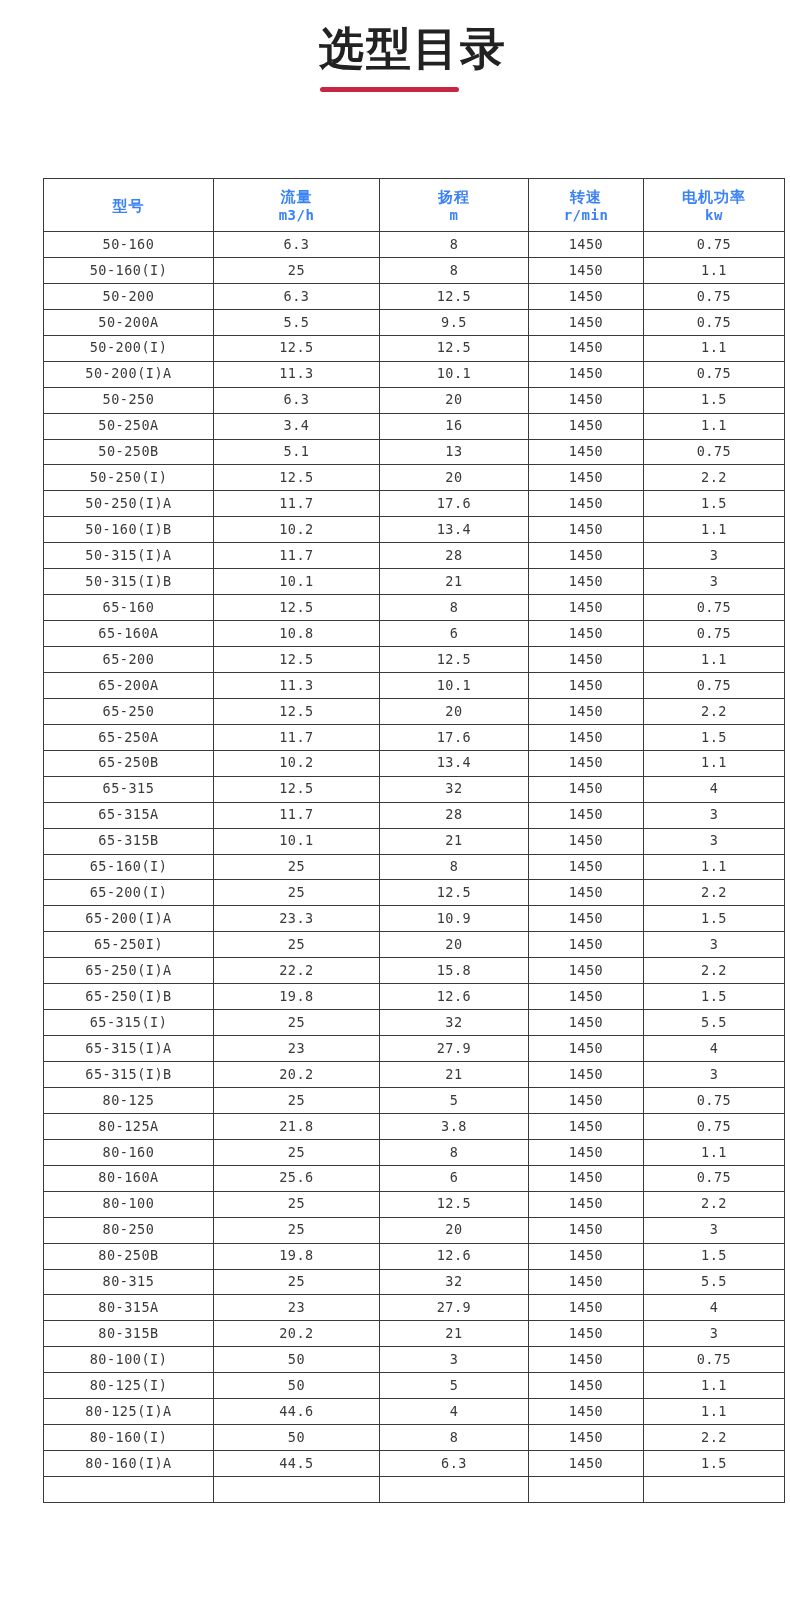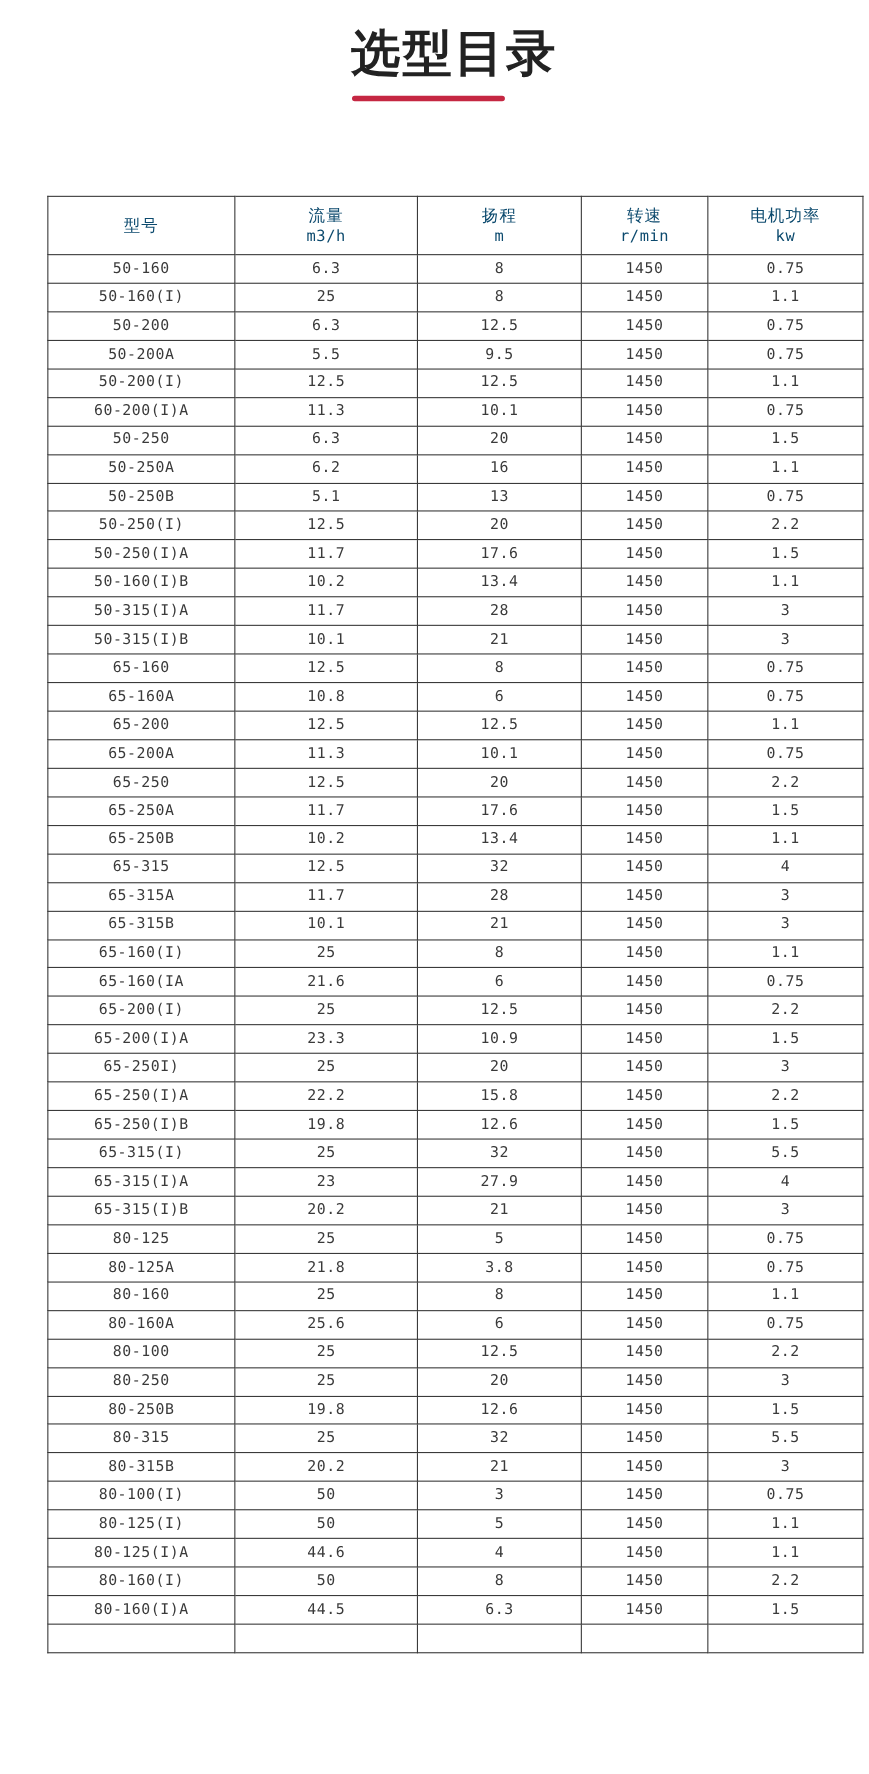--- a/index.html
+++ b/index.html
@@ -47,22 +47,22 @@
     border: 1px solid #3a3a3a;
     text-align: center;
     vertical-align: middle;
     padding: 0;
     overflow: hidden;
     white-space: nowrap;
   }
   .catalog thead tr { height: 53px; }
   .catalog th {
     font-size: 15px;
-    font-weight: normal;
-    color: #0c4a6e;
+    font-weight: bold;
+    color: #3b82f6;
   }
   .h-label { display: block; line-height: 1.4; letter-spacing: 1px; }
   .h-unit {
     display: block;
     font-family: "DejaVu Sans Mono", monospace;
     font-size: 14px;
     line-height: 1.15;
     letter-spacing: 0.5px;
   }
   .catalog tbody tr { height: 25.95px; }
@@ -145,36 +145,36 @@
           <td>0.75</td>
         </tr>
         <tr>
           <td>50-200(I)</td>
           <td>12.5</td>
           <td>12.5</td>
           <td>1450</td>
           <td>1.1</td>
         </tr>
         <tr>
-          <td>60-200(I)A</td>
+          <td>50-200(I)A</td>
           <td>11.3</td>
           <td>10.1</td>
           <td>1450</td>
           <td>0.75</td>
         </tr>
         <tr>
           <td>50-250</td>
           <td>6.3</td>
           <td>20</td>
           <td>1450</td>
           <td>1.5</td>
         </tr>
         <tr>
           <td>50-250A</td>
-          <td>6.2</td>
+          <td>3.4</td>
           <td>16</td>
           <td>1450</td>
           <td>1.1</td>
         </tr>
         <tr>
           <td>50-250B</td>
           <td>5.1</td>
           <td>13</td>
           <td>1450</td>
           <td>0.75</td>
@@ -285,27 +285,20 @@
           <td>3</td>
         </tr>
         <tr>
           <td>65-160(I)</td>
           <td>25</td>
           <td>8</td>
           <td>1450</td>
           <td>1.1</td>
         </tr>
         <tr>
-          <td>65-160(IA</td>
-          <td>21.6</td>
-          <td>6</td>
-          <td>1450</td>
-          <td>0.75</td>
-        </tr>
-        <tr>
           <td>65-200(I)</td>
           <td>25</td>
           <td>12.5</td>
           <td>1450</td>
           <td>2.2</td>
         </tr>
         <tr>
           <td>65-200(I)A</td>
           <td>23.3</td>
           <td>10.9</td>
@@ -402,20 +395,27 @@
           <td>12.6</td>
           <td>1450</td>
           <td>1.5</td>
         </tr>
         <tr>
           <td>80-315</td>
           <td>25</td>
           <td>32</td>
           <td>1450</td>
           <td>5.5</td>
+        </tr>
+        <tr>
+          <td>80-315A</td>
+          <td>23</td>
+          <td>27.9</td>
+          <td>1450</td>
+          <td>4</td>
         </tr>
         <tr>
           <td>80-315B</td>
           <td>20.2</td>
           <td>21</td>
           <td>1450</td>
           <td>3</td>
         </tr>
         <tr>
           <td>80-100(I)</td>

